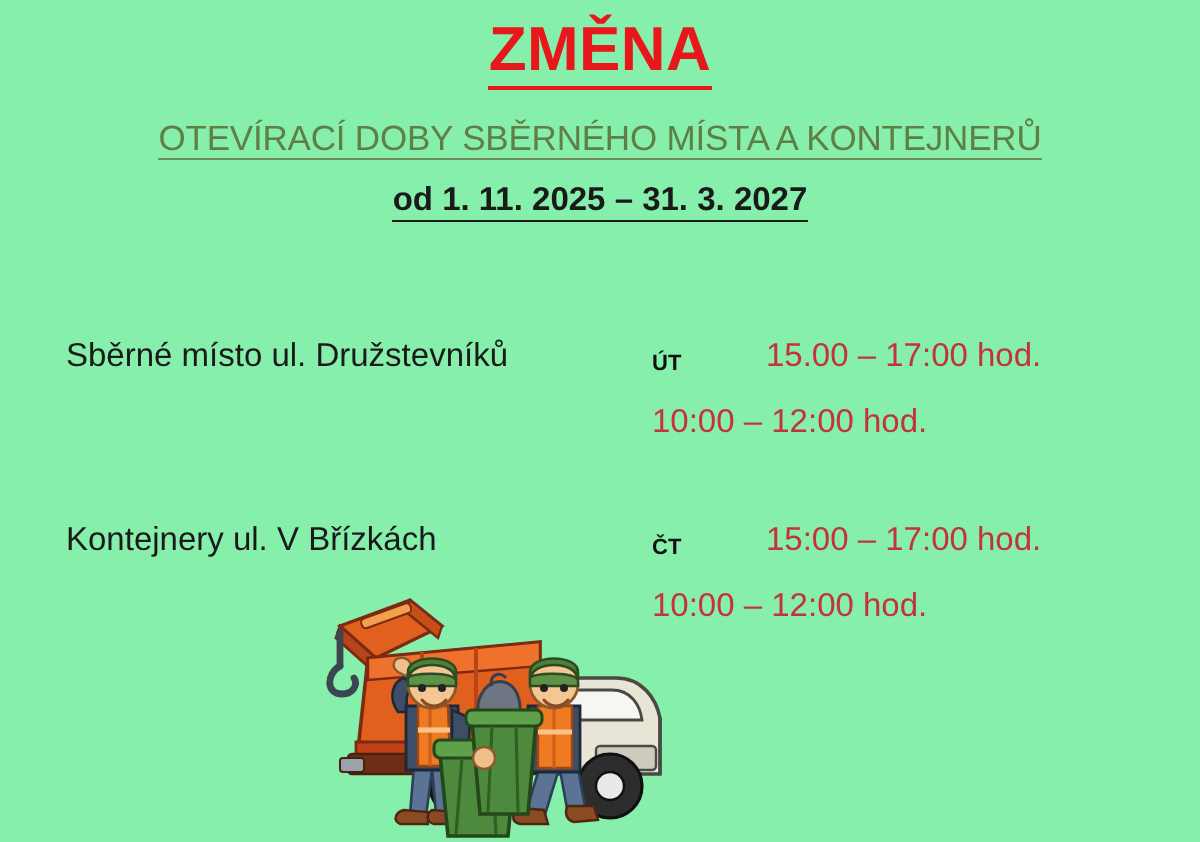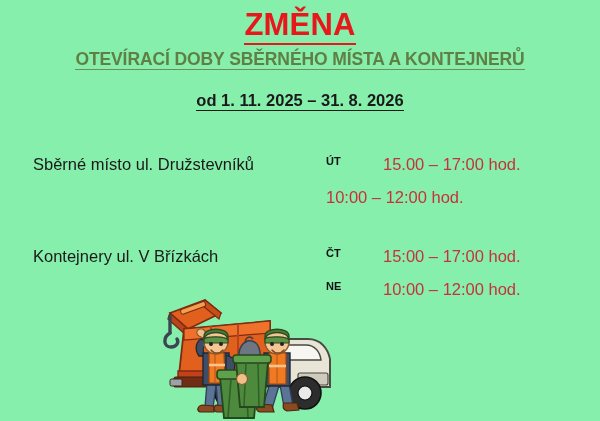--- a/index.html
+++ b/index.html
@@ -38,26 +38,26 @@
     letter-spacing: 0.2px;
     line-height: 1.05;
   }
   #title-main .ul {
     display: inline-block;
     border-bottom: 2.5px solid #E8171C;
     padding-bottom: 1px;
   }
   #title-sub {
     position: absolute;
-    top: 50px;
+    top: 60px;
     left: 0;
     width: 600px;
     text-align: center;
     font-size: 17.5px;
-    font-weight: bold;
+    font-weight: normal;
     color: #5F7F44;
     letter-spacing: -0.1px;
     line-height: 1.05;
   }
   #title-sub .ul {
     display: inline-block;
     border-bottom: 1.6px solid #6E8C55;
     padding-bottom: 1px;
   }
   #title-date {
@@ -80,21 +80,21 @@
   
   #schedule {
     position: absolute;
     top: 155px;
     left: 33px;
     width: 540px;
   }
   .sched-group { margin-bottom: 26px; }
   .sched-row {
     display: flex;
-    align-items: flex-start;
+    align-items: flex-end;
     height: 33px;
   }
   .loc-cell {
     width: 293px;
     flex: 0 0 293px;
     font-size: 16.5px;
     color: #1A1A1A;
     white-space: nowrap;
   }
   .day-cell {
@@ -128,21 +128,21 @@
 
   <div id="title-main" class="heading-block">
     <span class="ul">ZMĚNA</span>
   </div>
 
   <div id="title-sub" class="heading-block">
     <span class="ul">OTEVÍRACÍ DOBY SBĚRNÉHO MÍSTA A KONTEJNERŮ</span>
   </div>
 
   <div id="title-date" class="heading-block">
-    <span class="ul">od 1. 11. 2025 – 31. 8. 2026</span>
+    <span class="ul">od 1. 11. 2025 – 31. 3. 2027</span>
   </div>
 
   <div id="schedule">
 
     <div class="sched-group">
       <div class="sched-row">
         <div class="loc-cell">Sběrné místo ul. Družstevníků</div>
         <div class="day-cell">ÚT</div>
         <div class="time-cell">15.00 – 17:00 hod.</div>
       </div>
@@ -153,21 +153,20 @@
     </div>
 
     <div class="sched-group">
       <div class="sched-row">
         <div class="loc-cell">Kontejnery ul. V Břízkách</div>
         <div class="day-cell">ČT</div>
         <div class="time-cell">15:00 – 17:00 hod.</div>
       </div>
       <div class="sched-row">
         <div class="loc-cell"></div>
-        <div class="day-cell">NE</div>
         <div class="time-cell">10:00 – 12:00 hod.</div>
       </div>
     </div>
 
   </div>
 
   <div id="illustration">
     <svg width="212" height="122" viewBox="0 0 212 122" xmlns="http://www.w3.org/2000/svg">
 
       <g>

